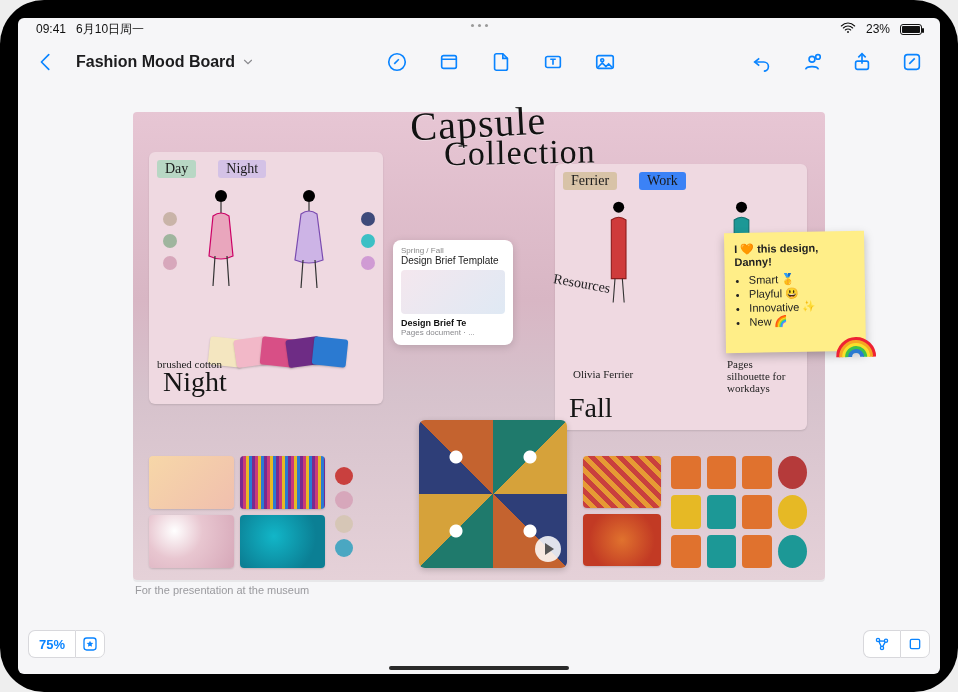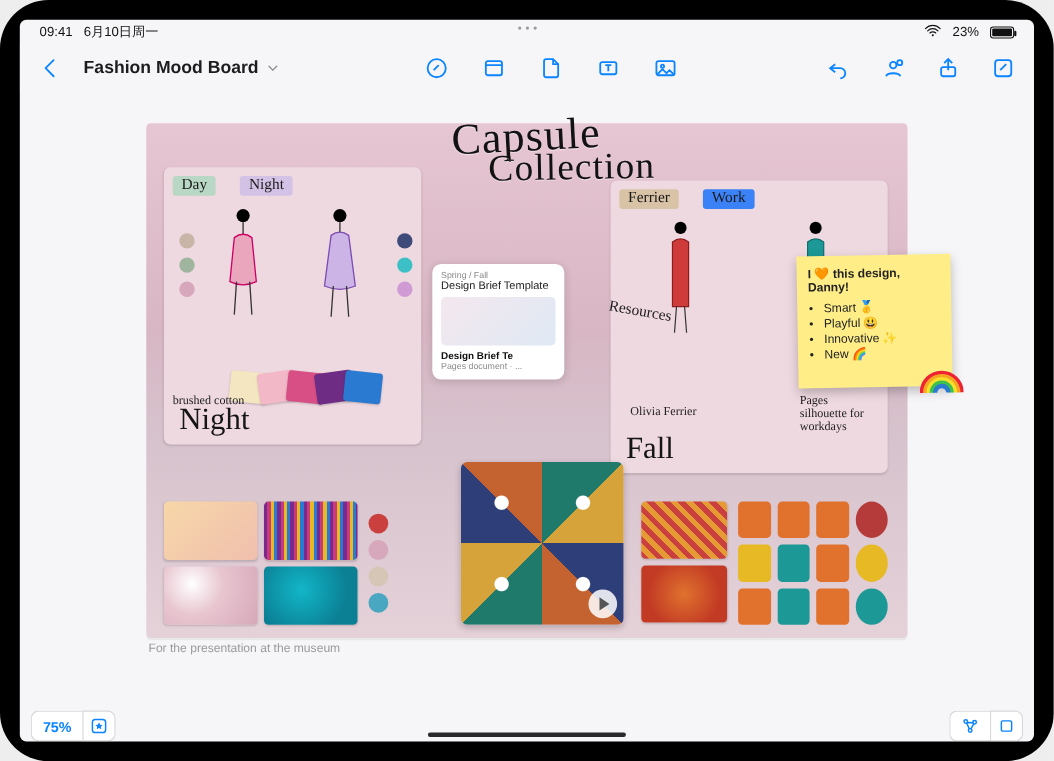--- a/index.html
+++ b/index.html
@@ -150,21 +150,21 @@
   .sticky ul{ margin:6px 0 0 14px; padding:0;}
   .sticky li{ margin:1px 0;}
   .rainbow{position:absolute; right:-10px; bottom:-8px; width:40px; height:28px;}
   
   .caption {
     position:absolute; left:calc(50% - 346px + 2px); top:calc(28px + 468px + 4px);
     font-size:11px; color:#9a9a9e;
   }
   
   .bottombar{
-    position:absolute; bottom:0; left:10px; display:flex; gap:0;
+    position:absolute; bottom:16px; left:10px; display:flex; gap:0;
   }
   .seg{
     background:#fff; border:1px solid #d8d8dc; height:28px; display:flex; align-items:center; justify-content:center;
     color:var(--accent); font-size:13px; font-weight:600; padding:0 10px;
   }
   .seg.l{border-right:none; border-radius:7px 0 0 7px;}
   .seg.r{border-radius:0 7px 7px 0; padding:0 6px;}
   .seg svg{width:16px;height:16px;stroke:var(--accent);fill:none;stroke-width:2;}
   .bottombar.right{left:auto; right:10px;}
   .home-ind{ position:absolute; bottom:4px; left:50%; transform:translateX(-50%); width:180px; height:4px; border-radius:4px; background:#2a2a2a;}

